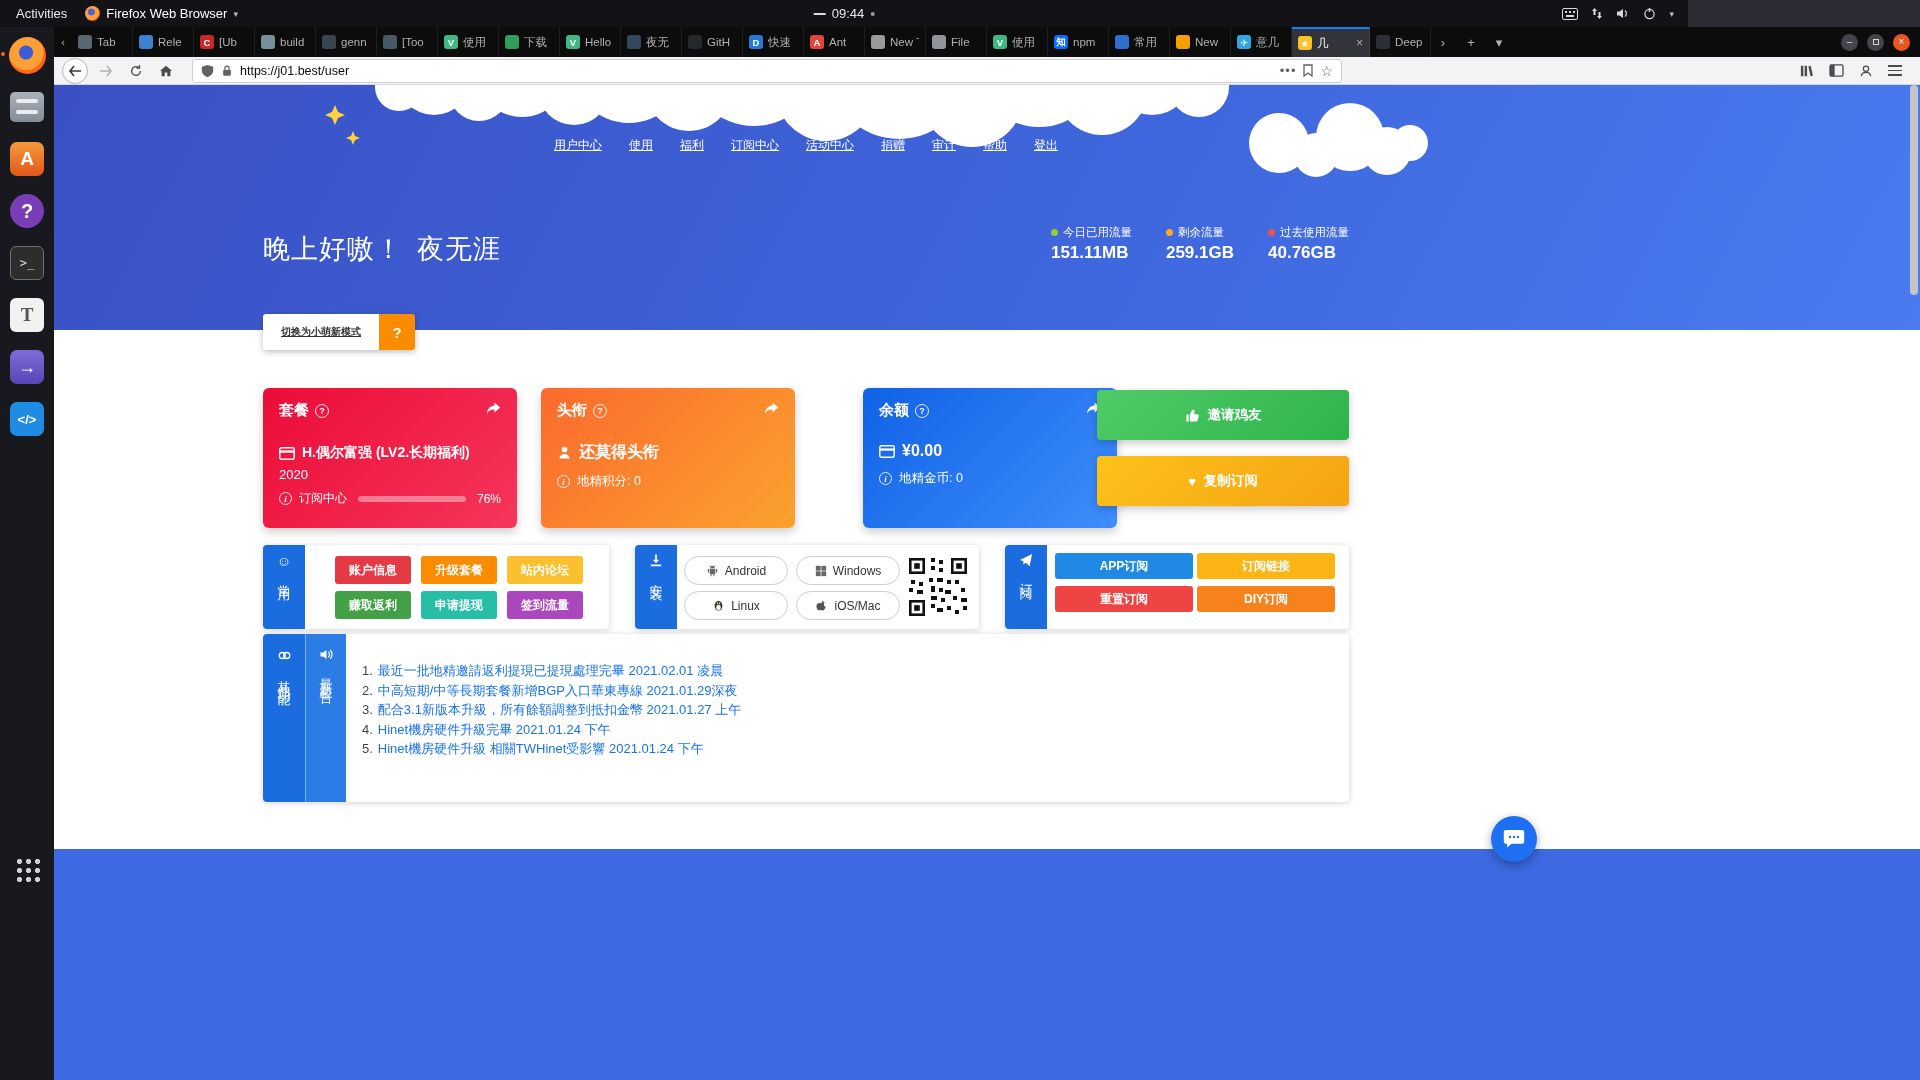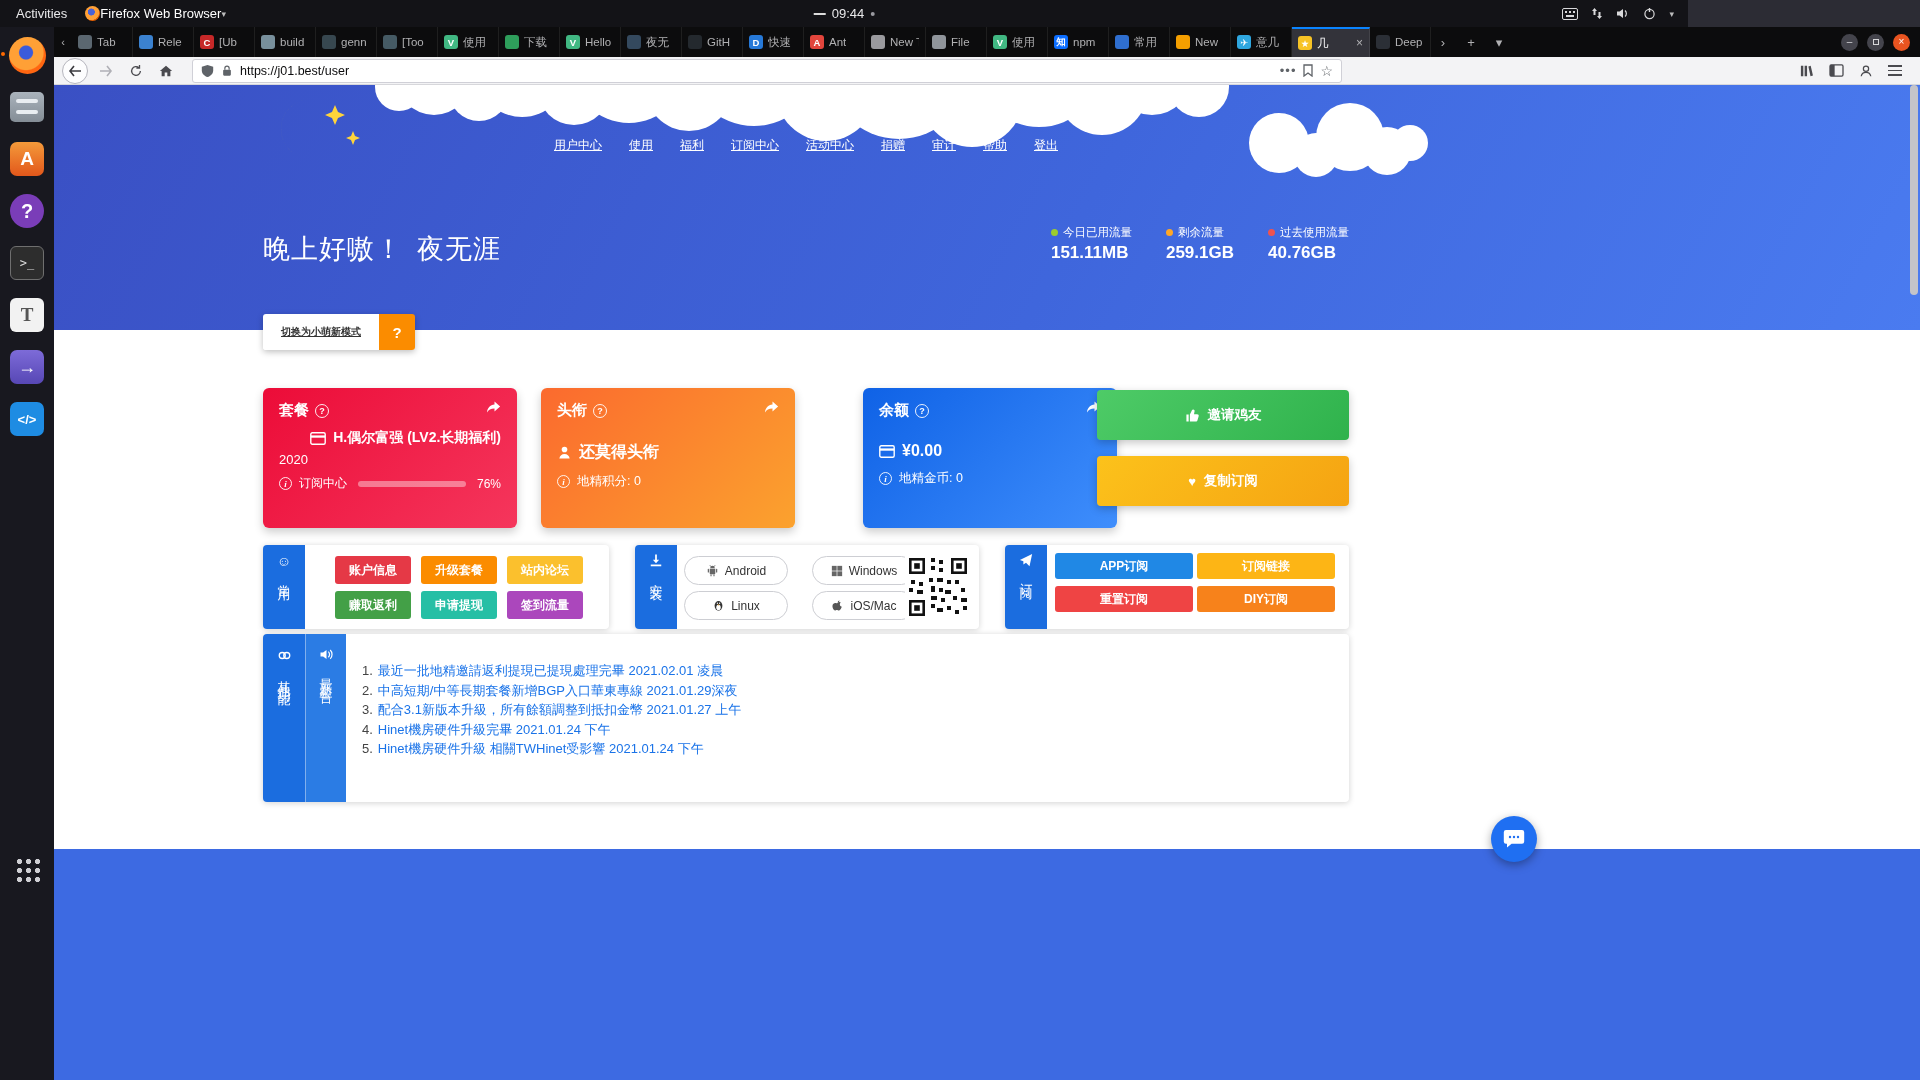--- a/index.html
+++ b/index.html
@@ -5,21 +5,21 @@
   * { margin:0; padding:0; box-sizing:border-box; }
   html,body { width:1920px; height:1080px; overflow:hidden; background:#000;
     font-family:"Liberation Sans","DejaVu Sans",sans-serif; }
   .screen { position:absolute; inset:0; width:1920px; height:1080px; background:#2c2c34; }
 
   
   .topbar { position:absolute; left:0; top:0; width:1688px; height:27px; background:#131317;
     color:#e8e8ea; font-size:13px; display:flex; align-items:center; z-index:50; }
   .tb-left { display:flex; align-items:center; gap:14px; padding-left:12px; }
   .tb-activities { padding:0 4px; }
-  .tb-app { display:flex; align-items:center; color:#fff; }
+  .tb-app { display:flex; align-items:center; gap:6px; color:#fff; }
   .ff-mini { width:15px; height:15px; border-radius:50%;
     background:radial-gradient(circle at 42% 40%,#4a63d8 0 26%,#ffa036 30% 62%,#e66000 66% 100%); display:inline-block; }
   .caret { font-size:9px; color:#bbb; }
   .tb-center { position:absolute; left:50%; transform:translateX(-50%); display:flex; align-items:center; gap:6px; }
   .tb-dash { display:inline-block; width:12px; height:2px; background:#dcdcdc; }
   .tb-dot { width:4px; height:4px; border-radius:50%; background:#9a9aa0; }
   .tb-right { margin-left:auto; display:flex; align-items:center; gap:13px; padding-right:14px; }
   .tb-ic svg { display:block; }
 
   
@@ -105,28 +105,28 @@
   .toggle { position:absolute; left:209px; top:229px; height:36px; display:flex; z-index:5;
     box-shadow:0 2px 6px rgba(0,0,0,.25); border-radius:3px; overflow:hidden; }
   .toggle-label { background:#fff; color:#333; font-size:10px; font-weight:bold; display:flex; align-items:center; padding:0 18px;text-decoration:underline; }
   .toggle-q { width:36px; background:#fb8c00; color:#fff; font-size:15px; font-weight:bold; display:flex; align-items:center; justify-content:center; }
 
   .card { position:absolute; top:303px; width:254px; height:140px; border-radius:6px; color:#fff;
     padding:13px 16px; box-shadow:0 4px 10px rgba(0,0,0,.2); }
   .card-plan { left:209px; background:linear-gradient(135deg,#ec0c38,#f5365c); }
   .card-title { left:487px; background:linear-gradient(135deg,#fb6a2e,#fba22e); }
   .card-bal { left:765px; background:linear-gradient(135deg,#0f62e6,#3f8efc);margin-left:44px; }
-  .chead { display:flex; align-items:flex-start; }
+  .chead { display:flex; align-items:flex-end; }
   .ctitle { font-size:15px; font-weight:bold; display:flex; align-items:center; gap:6px; }
   .qcirc,.icirc { width:14px; height:14px; border:1.2px solid rgba(255,255,255,.9); border-radius:50%;
     display:inline-flex; align-items:center; justify-content:center; font-size:9px; font-weight:bold; flex:0 0 auto; }
   .icirc { width:13px; height:13px; font-style:italic; font-family:"Liberation Serif","DejaVu Serif",serif; }
   .cshare { margin-left:auto; }
   .crow { display:flex; align-items:center; gap:7px; }
-  .cname { margin-top:9px; font-size:14px; font-weight:bold;justify-content:flex-end; }
+  .cname { margin-top:24px; font-size:14px; font-weight:bold; }
   .cyear { margin-top:5px; font-size:13px; }
   .cprog { margin-top:8px; font-size:12px; }
   .ptrack { flex:1; height:6px; background:rgba(255,255,255,.4); border-radius:3px; margin:0 4px; overflow:hidden; }
   .pfill { height:100%; background:#49c463; border-radius:3px; }
   .cbig { margin-top:22px; font-size:16px; font-weight:bold; }
   .csub { margin-top:10px; font-size:12.5px; }
 
   .actbtn { position:absolute; left:1043px; width:252px; height:50px; border-radius:4px; color:#fff;
     font-size:13.5px; font-weight:bold; display:flex; align-items:center; justify-content:center; gap:8px;
     box-shadow:0 3px 8px rgba(0,0,0,.22); }
@@ -136,21 +136,21 @@
 
   .section { position:absolute; background:#fff; border-radius:4px; box-shadow:0 1px 6px rgba(0,0,0,.18); }
   .sec-quick { left:209px; top:460px; width:346px; height:84px; }
   .sec-install { left:581px; top:460px; width:344px; height:84px; }
   .sec-sub { left:951px; top:460px; width:344px; height:84px; }
   .vtab { position:absolute; left:0; top:0; bottom:0; width:42px; background:#1b6ddf; border-radius:4px 0 0 4px;
     color:#fff; display:flex; flex-direction:column; align-items:center; padding-top:8px; gap:5px; }
   .vt-text { writing-mode:vertical-rl; text-orientation:upright; font-size:13px; letter-spacing:4px; line-height:1; }
   .qgrid { position:absolute; left:72px; top:11px; display:grid; grid-template-columns:repeat(3,76px); grid-auto-rows:28px; gap:7px 10px; }
   .qbtn { border-radius:3px; color:#fff; font-size:12px; font-weight:bold; display:flex; align-items:center; justify-content:center; }
-  .osgrid { position:absolute; left:49px; top:11px; display:grid; grid-template-columns:repeat(2,104px); grid-auto-rows:29px; gap:6px 24px; }
+  .osgrid { position:absolute; left:49px; top:11px; display:grid; grid-template-columns:repeat(2,104px); grid-auto-rows:29px; gap:6px 8px; }
   .osbtn { border:1px solid #cdced3; border-radius:15px; background:#fff; color:#333; font-size:12px;
     display:flex; align-items:center; justify-content:center; gap:6px; }
   .qr { position:absolute; left:270px; top:9px; width:66px; height:66px; }
   .sgrid { position:absolute; left:50px; top:8px; display:grid; grid-template-columns:repeat(2,138px); grid-auto-rows:26px; gap:7px 4px; }
   .sbtn { border-radius:3px; color:#fff; font-size:12px; font-weight:bold; display:flex; align-items:center; justify-content:center; }
 
   .sec-ann { left:209px; top:549px; width:1086px; height:168px; }
   .vtab2 { position:absolute; top:0; bottom:0; width:43px; background:#1b6ddf; color:#fff; display:flex;
     flex-direction:column; align-items:center; padding-top:14px; gap:7px; }
   .vtab2.first { left:0; border-radius:4px 0 0 4px; border-right:1px solid rgba(255,255,255,.45); }

